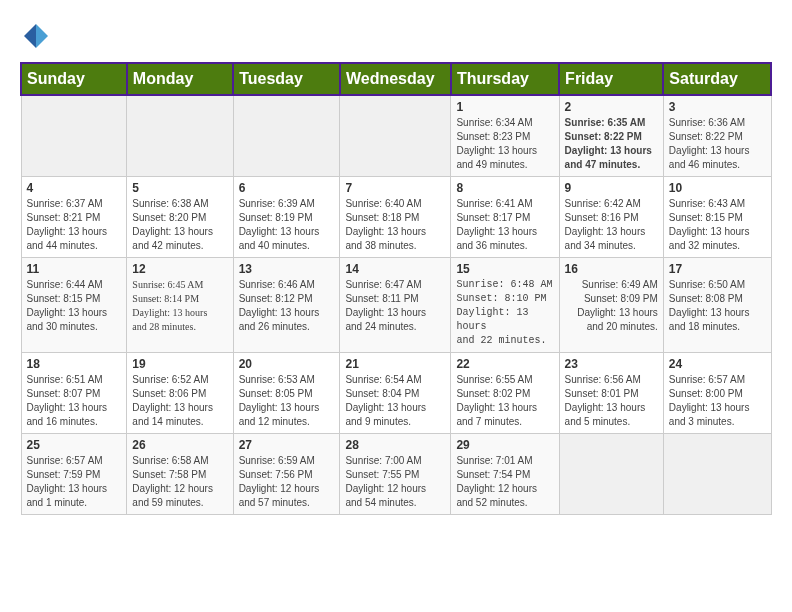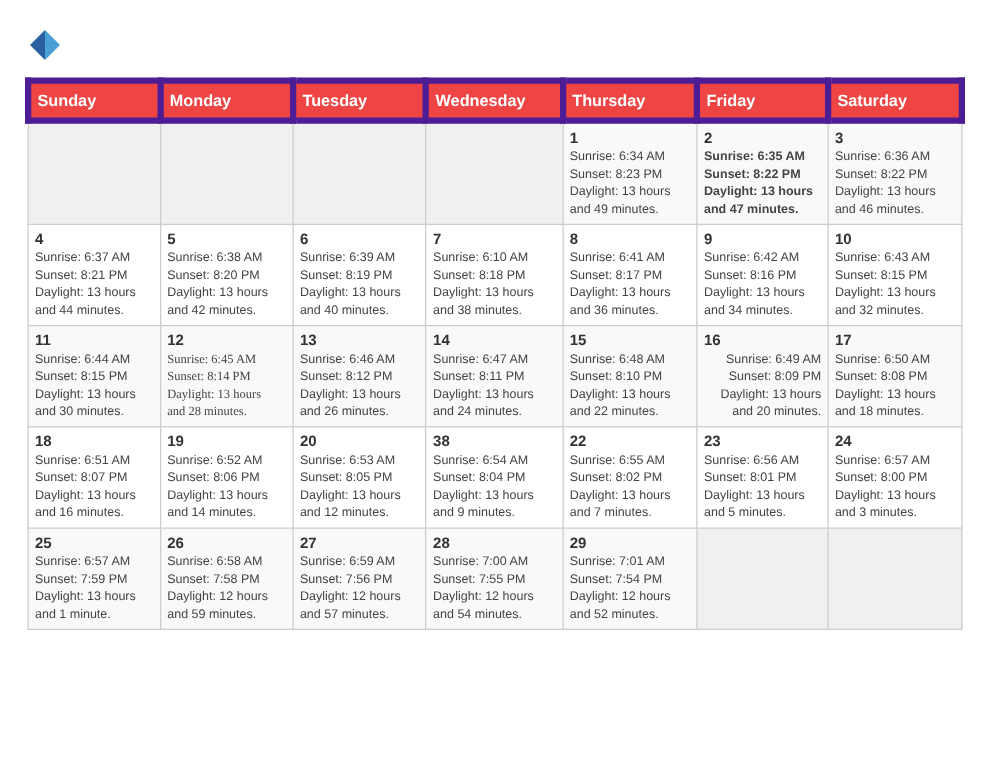--- a/index.html
+++ b/index.html
@@ -45,27 +45,27 @@
     .subtitle {
       font-size: 15px;
       color: #555;
     }
     table {
       width: 100%;
       border-collapse: collapse;
       font-size: 11px;
     }
     thead th {
-      background-color: #ef4444;
+      background-color: #4d7c0f;
       color: #fff;
       text-align: left;
       padding: 6px 5px;
-      font-size: 13px;
+      font-size: 16px;
       font-weight: bold;
-      border: 5px solid #4c1d95;
+      border: 2px solid #4c1d95;
     }
     tbody td {
       border: 1px solid #ccc;
       vertical-align: top;
       padding: 4px 5px;
       width: 113px;
       height: 80px;
       color: #333;
       background: #fff;
     }
@@ -164,21 +164,21 @@
         </td>
         <td>
           <span class="day-num">6</span>
           <div class="day-info" style="white-space: pre-line;">Sunrise: 6:39 AM
 Sunset: 8:19 PM
 Daylight: 13 hours
 and 40 minutes.</div>
         </td>
         <td>
           <span class="day-num">7</span>
-          <div class="day-info" style="white-space: pre-line;">Sunrise: 6:10 AM
+          <div class="day-info" style="white-space: pre-line;">Sunrise: 6:40 AM
 Sunset: 8:18 PM
 Daylight: 13 hours
 and 38 minutes.</div>
         </td>
         <td>
           <span class="day-num">8</span>
           <div class="day-info" style="white-space: pre-line;">Sunrise: 6:41 AM
 Sunset: 8:17 PM
 Daylight: 13 hours
 and 36 minutes.</div>
@@ -222,21 +222,21 @@
         </td>
         <td>
           <span class="day-num">14</span>
           <div class="day-info" style="white-space: pre-line;">Sunrise: 6:47 AM
 Sunset: 8:11 PM
 Daylight: 13 hours
 and 24 minutes.</div>
         </td>
         <td>
           <span class="day-num">15</span>
-          <div class="day-info" style="white-space: pre-line;">Sunrise: 6:48 AM
+          <div class="day-info" style="white-space: pre-line; font-family: Liberation Mono, monospace;">Sunrise: 6:48 AM
 Sunset: 8:10 PM
 Daylight: 13 hours
 and 22 minutes.</div>
         </td>
         <td>
           <span class="day-num">16</span>
           <div class="day-info" style="white-space: pre-line; text-align: right;">Sunrise: 6:49 AM
 Sunset: 8:09 PM
 Daylight: 13 hours
 and 20 minutes.</div>
@@ -265,21 +265,21 @@
 and 14 minutes.</div>
         </td>
         <td>
           <span class="day-num">20</span>
           <div class="day-info" style="white-space: pre-line;">Sunrise: 6:53 AM
 Sunset: 8:05 PM
 Daylight: 13 hours
 and 12 minutes.</div>
         </td>
         <td>
-          <span class="day-num">38</span>
+          <span class="day-num">21</span>
           <div class="day-info" style="white-space: pre-line;">Sunrise: 6:54 AM
 Sunset: 8:04 PM
 Daylight: 13 hours
 and 9 minutes.</div>
         </td>
         <td>
           <span class="day-num">22</span>
           <div class="day-info" style="white-space: pre-line;">Sunrise: 6:55 AM
 Sunset: 8:02 PM
 Daylight: 13 hours

